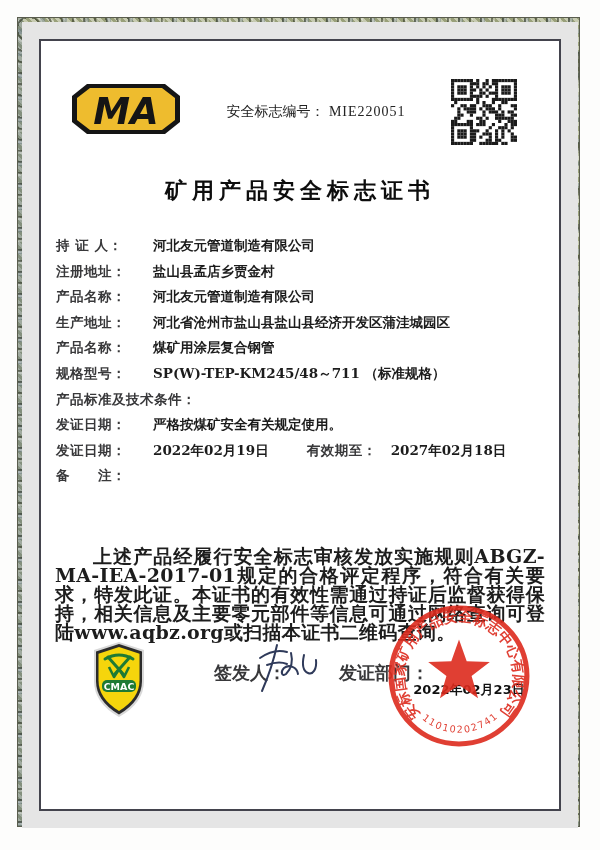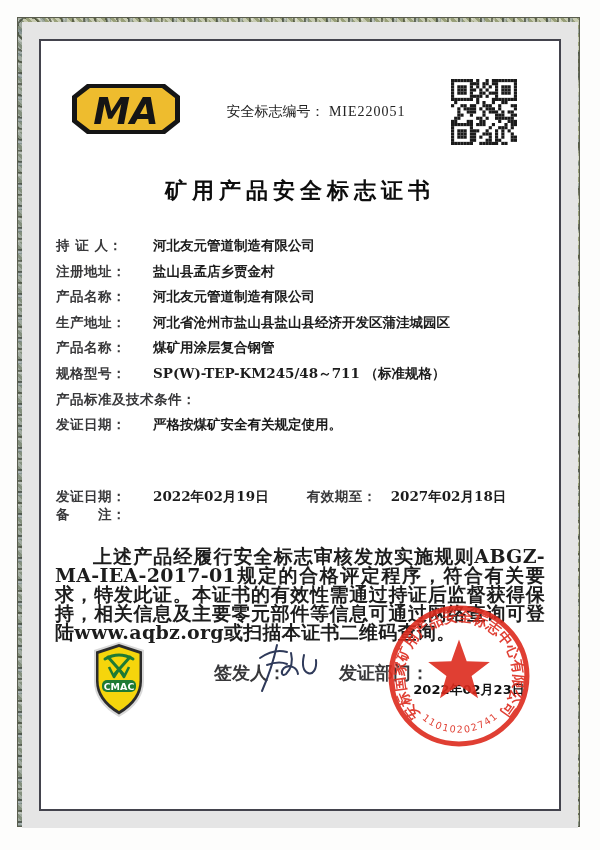--- a/index.html
+++ b/index.html
@@ -31,21 +31,21 @@
   .qr{left:410px;top:38px;width:66px;height:66px;}
   
   .title{left:0;top:135px;width:100%;text-align:center;font-size:22px;font-weight:bold;
          letter-spacing:5px;color:#0d0d0d;font-family:"DejaVu Serif","Liberation Serif",serif;}
   
   .fields{left:15px;top:196px;right:16px;}
   .frow{display:flex;align-items:baseline;min-height:25.6px;font-size:13.5px;white-space:nowrap;}
   .lbl{font-weight:bold;color:#38383a;min-width:97px;flex:none;letter-spacing:.5px;}
   .lbl.wide{min-width:0;margin-right:18px;}
   .val{font-family:"DejaVu Serif","Liberation Serif",serif;font-weight:600;color:#1c1c1c;}
-  .pair2{margin-left:38px;display:flex;align-items:baseline;margin-top:46px;}
+  .pair2{margin-left:38px;display:flex;align-items:baseline;}
   .pair2 .lbl{min-width:0;margin-right:14px;}
   
   .statement{left:14px;top:506px;right:14px;font-size:19px;line-height:19px;
     font-family:"DejaVu Serif","Liberation Serif",serif;font-weight:700;color:#1d1d1d;
     text-align:justify;text-indent:2em;letter-spacing:.3px;}
   
   .cmac{left:50px;top:600px;width:56px;height:78px;}
   .signer-label,.dept-label{font-size:18px;font-weight:bold;color:#38383a;white-space:nowrap;margin-left:13px;}
   .signer-label{left:160px;top:620px;}
   .signature{left:206px;top:598px;width:78px;height:58px;}

